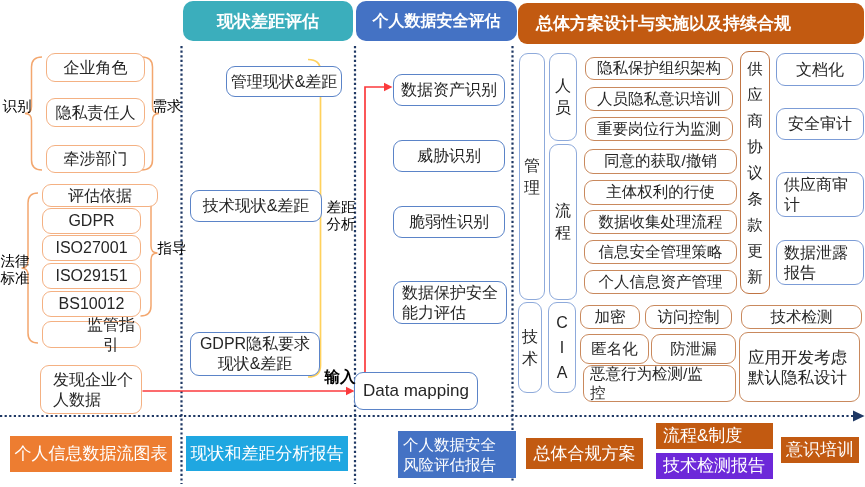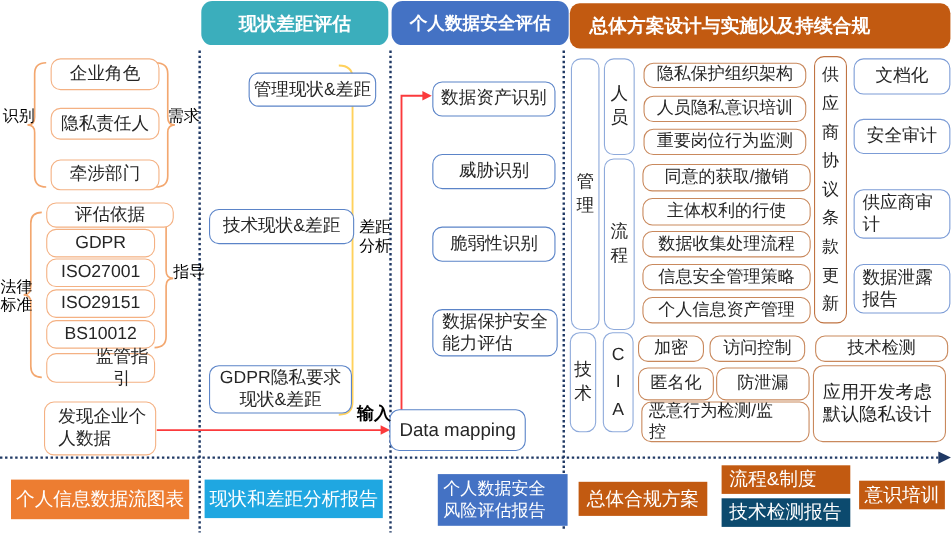--- a/index.html
+++ b/index.html
@@ -138,17 +138,17 @@
   <div class="box rblue leftal" style="left:776px;top:172px;width:88px;height:45px;padding-left:7px;padding-right:8px;">供应商审计</div>
   <div class="box rblue leftal" style="left:776px;top:240px;width:88px;height:45px;padding-left:7px;padding-right:8px;">数据泄露报告</div>
 
   <div class="out" style="left:10px;top:436px;width:162px;height:36px;background:#ED7D31;">个人信息数据流图表</div>
   <div class="out" style="left:186px;top:436px;width:162px;height:35px;background:#1FA7E1;">现状和差距分析报告</div>
   <div class="out" style="left:378px;top:431px;width:118px;height:47px;background:#4472C4;font-size:15.5px;
        justify-content:flex-start;text-align:left;padding-left:5px;padding-right:5px;margin-left:20px;">个人数据安全风险评估报告</div>
   <div class="out" style="left:526px;top:438px;width:117px;height:31px;background:#C25A11;">总体合规方案</div>
   <div class="out" style="left:656px;top:423px;width:117px;height:26px;background:#C25A11;
        justify-content:flex-start;text-align:left;padding-left:7px;">流程&amp;制度</div>
-  <div class="out" style="left:656px;top:453px;width:117px;height:26px;background:#0c4a6e;
+  <div class="out" style="left:656px;top:453px;width:117px;height:26px;background:#6d28d9;
        justify-content:flex-start;text-align:left;padding-left:7px;">技术检测报告</div>
   <div class="out" style="left:781px;top:437px;width:78px;height:26px;background:#C25A11;">意识培训</div>
 
 </div>
 
 </body></html>

